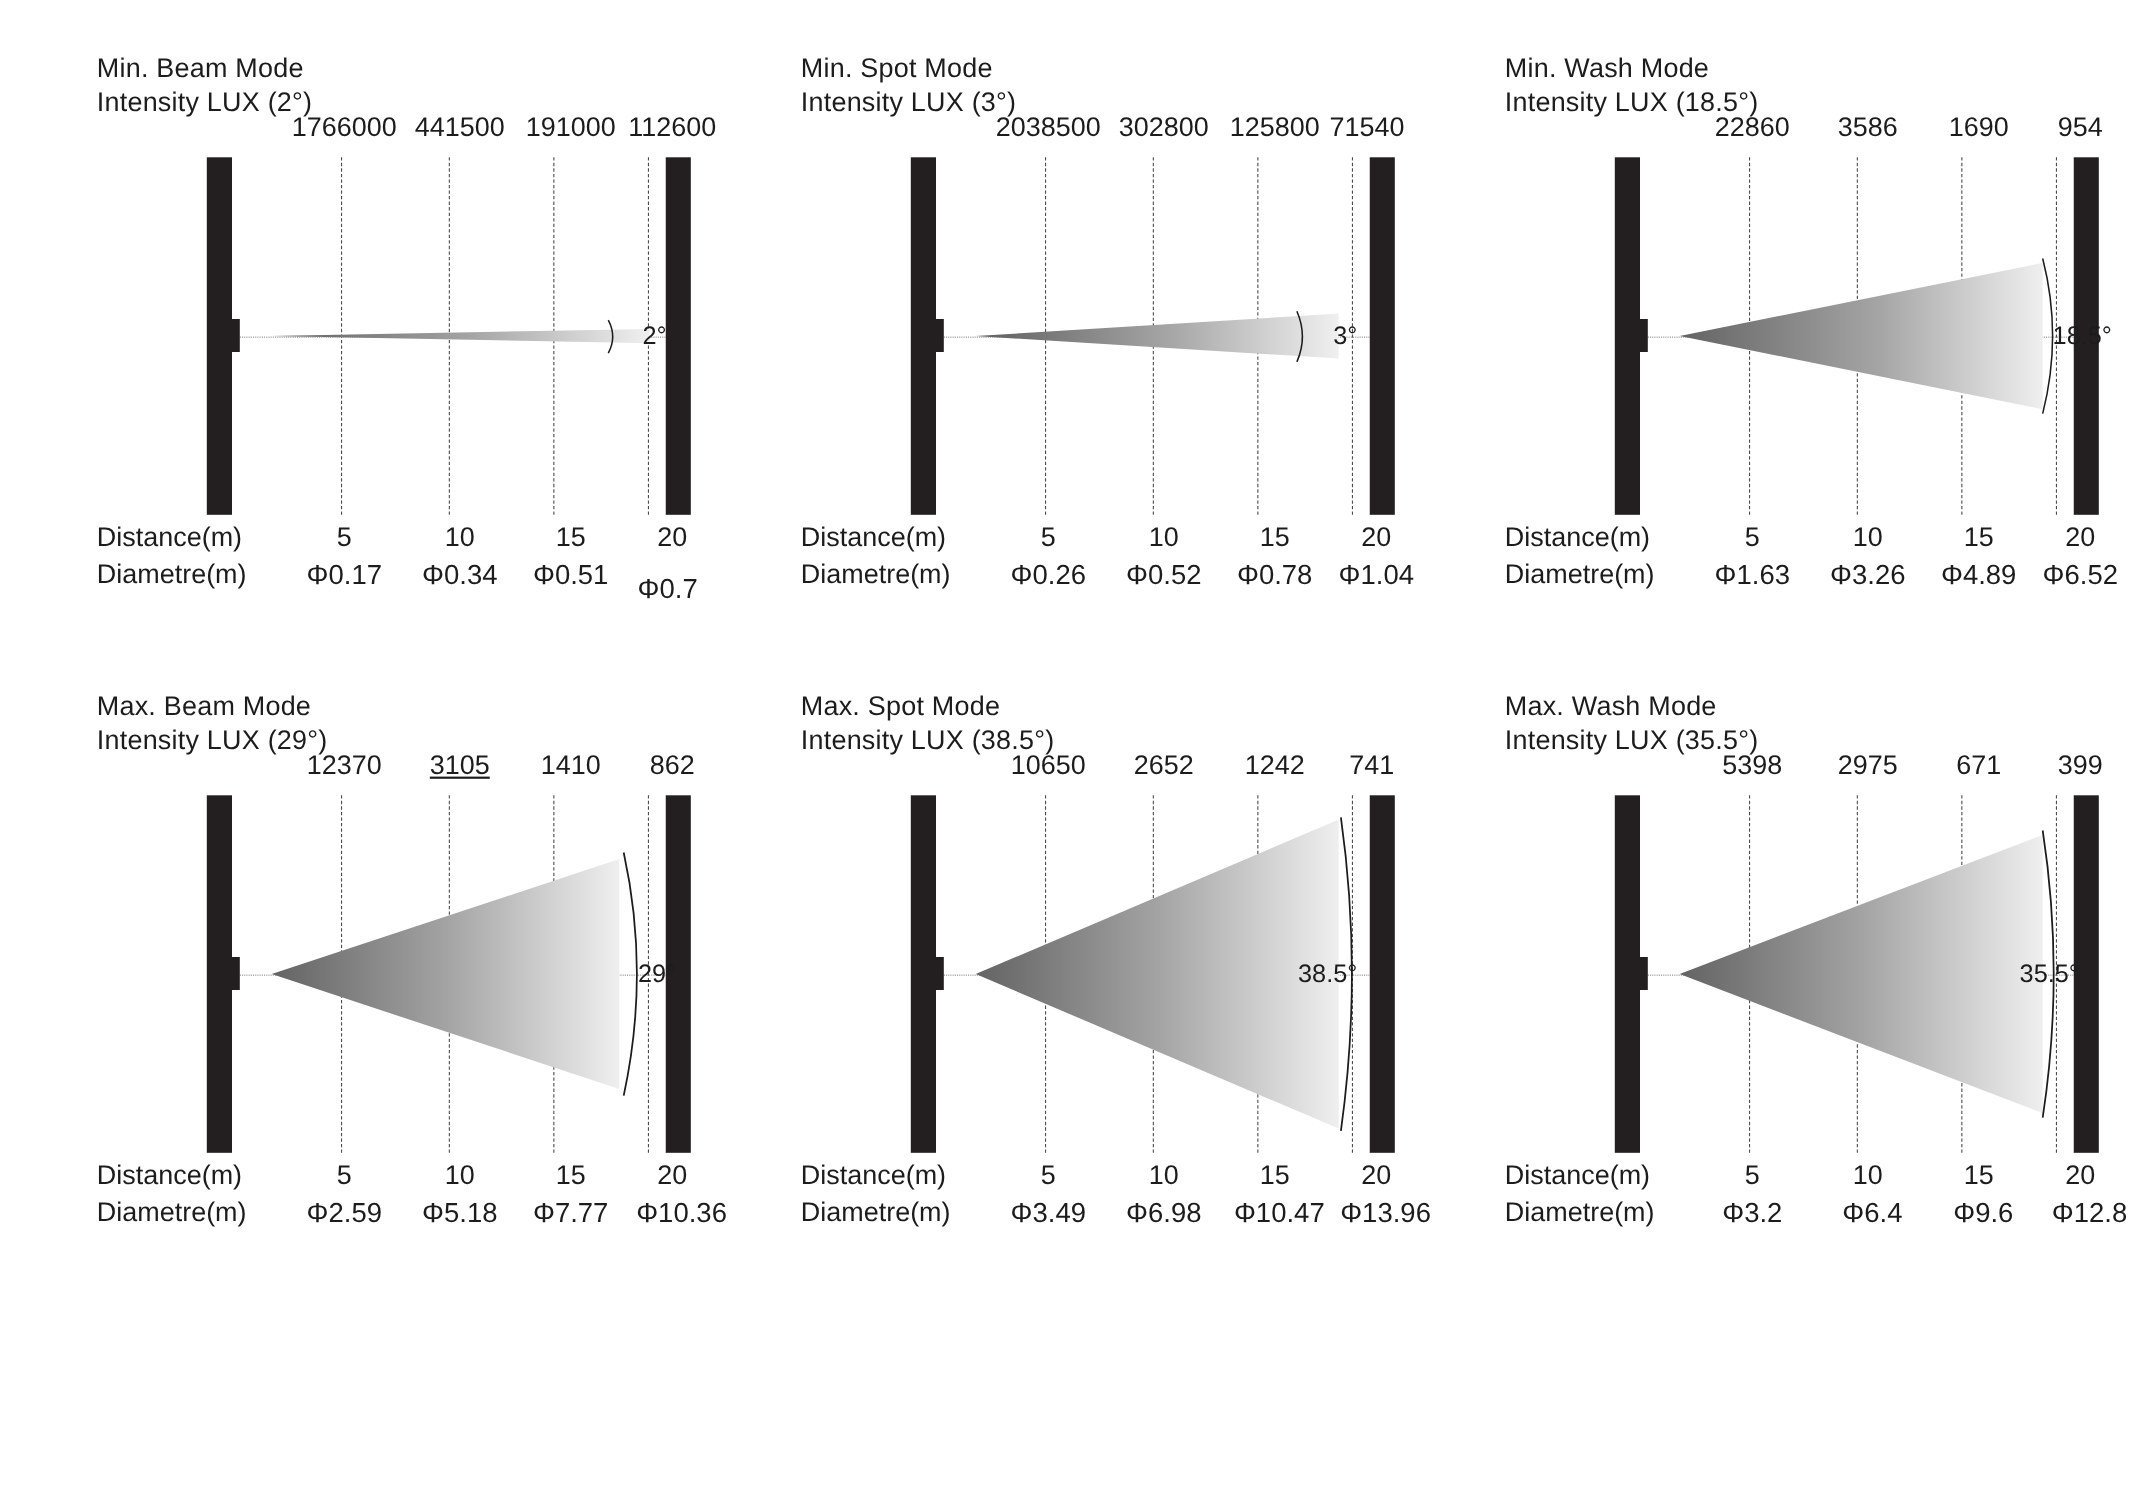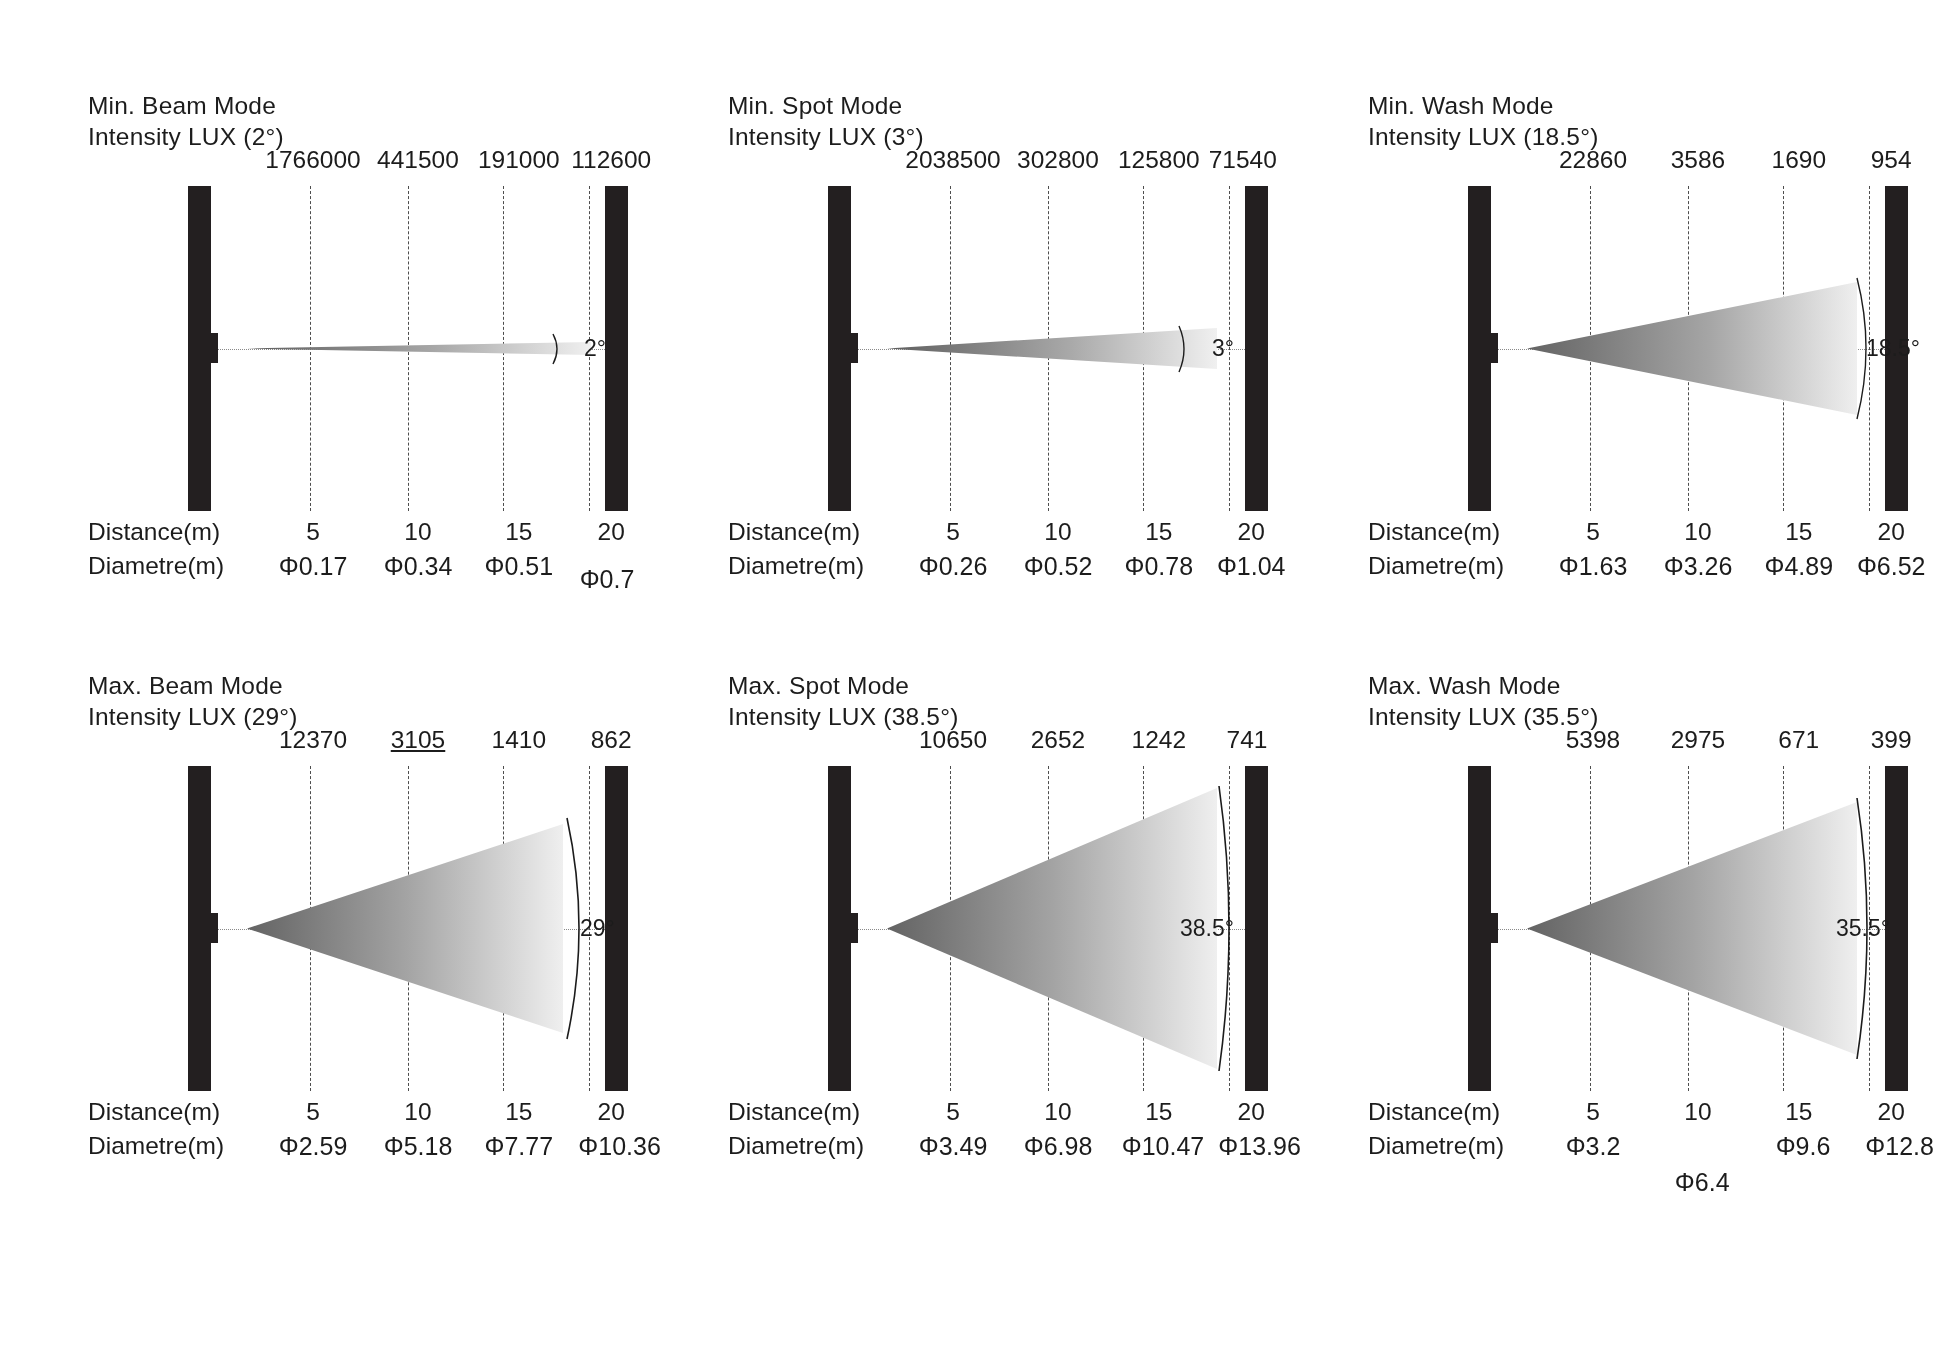--- a/index.html
+++ b/index.html
@@ -23,21 +23,21 @@
     position: absolute;
     left: 0;
     top: 0;
     width: 1949px;
     height: 1352px;
     display: grid;
     grid-template-columns: 620px 620px 620px;
     grid-template-rows: 580px 580px;
     column-gap: 20px;
     row-gap: 0px;
-    padding: 90px 0 0 88px;
+    padding: 47px 0 0 88px;
     box-sizing: border-box;
   }
   .panel {
     position: relative;
     width: 600px;
     height: 560px;
   }
 
   
   .titles {
@@ -573,21 +573,21 @@
         <span class="row-label">Distance(m)</span>
         <span class="dist" style="left:25%;">5</span>
         <span class="dist" style="left:50%;">10</span>
         <span class="dist" style="left:74%;">15</span>
         <span class="dist" style="left:96%;">20</span>
       </div>
 
       <div class="diam-row">
         <span class="row-label">Diametre(m)</span>
         <span class="diam" style="left:25%;">Φ3.2</span>
-        <span class="diam" style="left:51%;margin-top:36px;">Φ6.4</span>
+        <span class="diam" style="left:51%;">Φ6.4</span>
         <span class="diam" style="left:75%;">Φ9.6</span>
         <span class="diam" style="left:98%;">Φ12.8</span>
       </div>
 
       <div class="fixture" style="left:103px;top:calc(96px + 162px);">
         <div class="plate"></div>
           <div class="neck"></div>
           <div class="head"></div>
       </div>
     </div>

